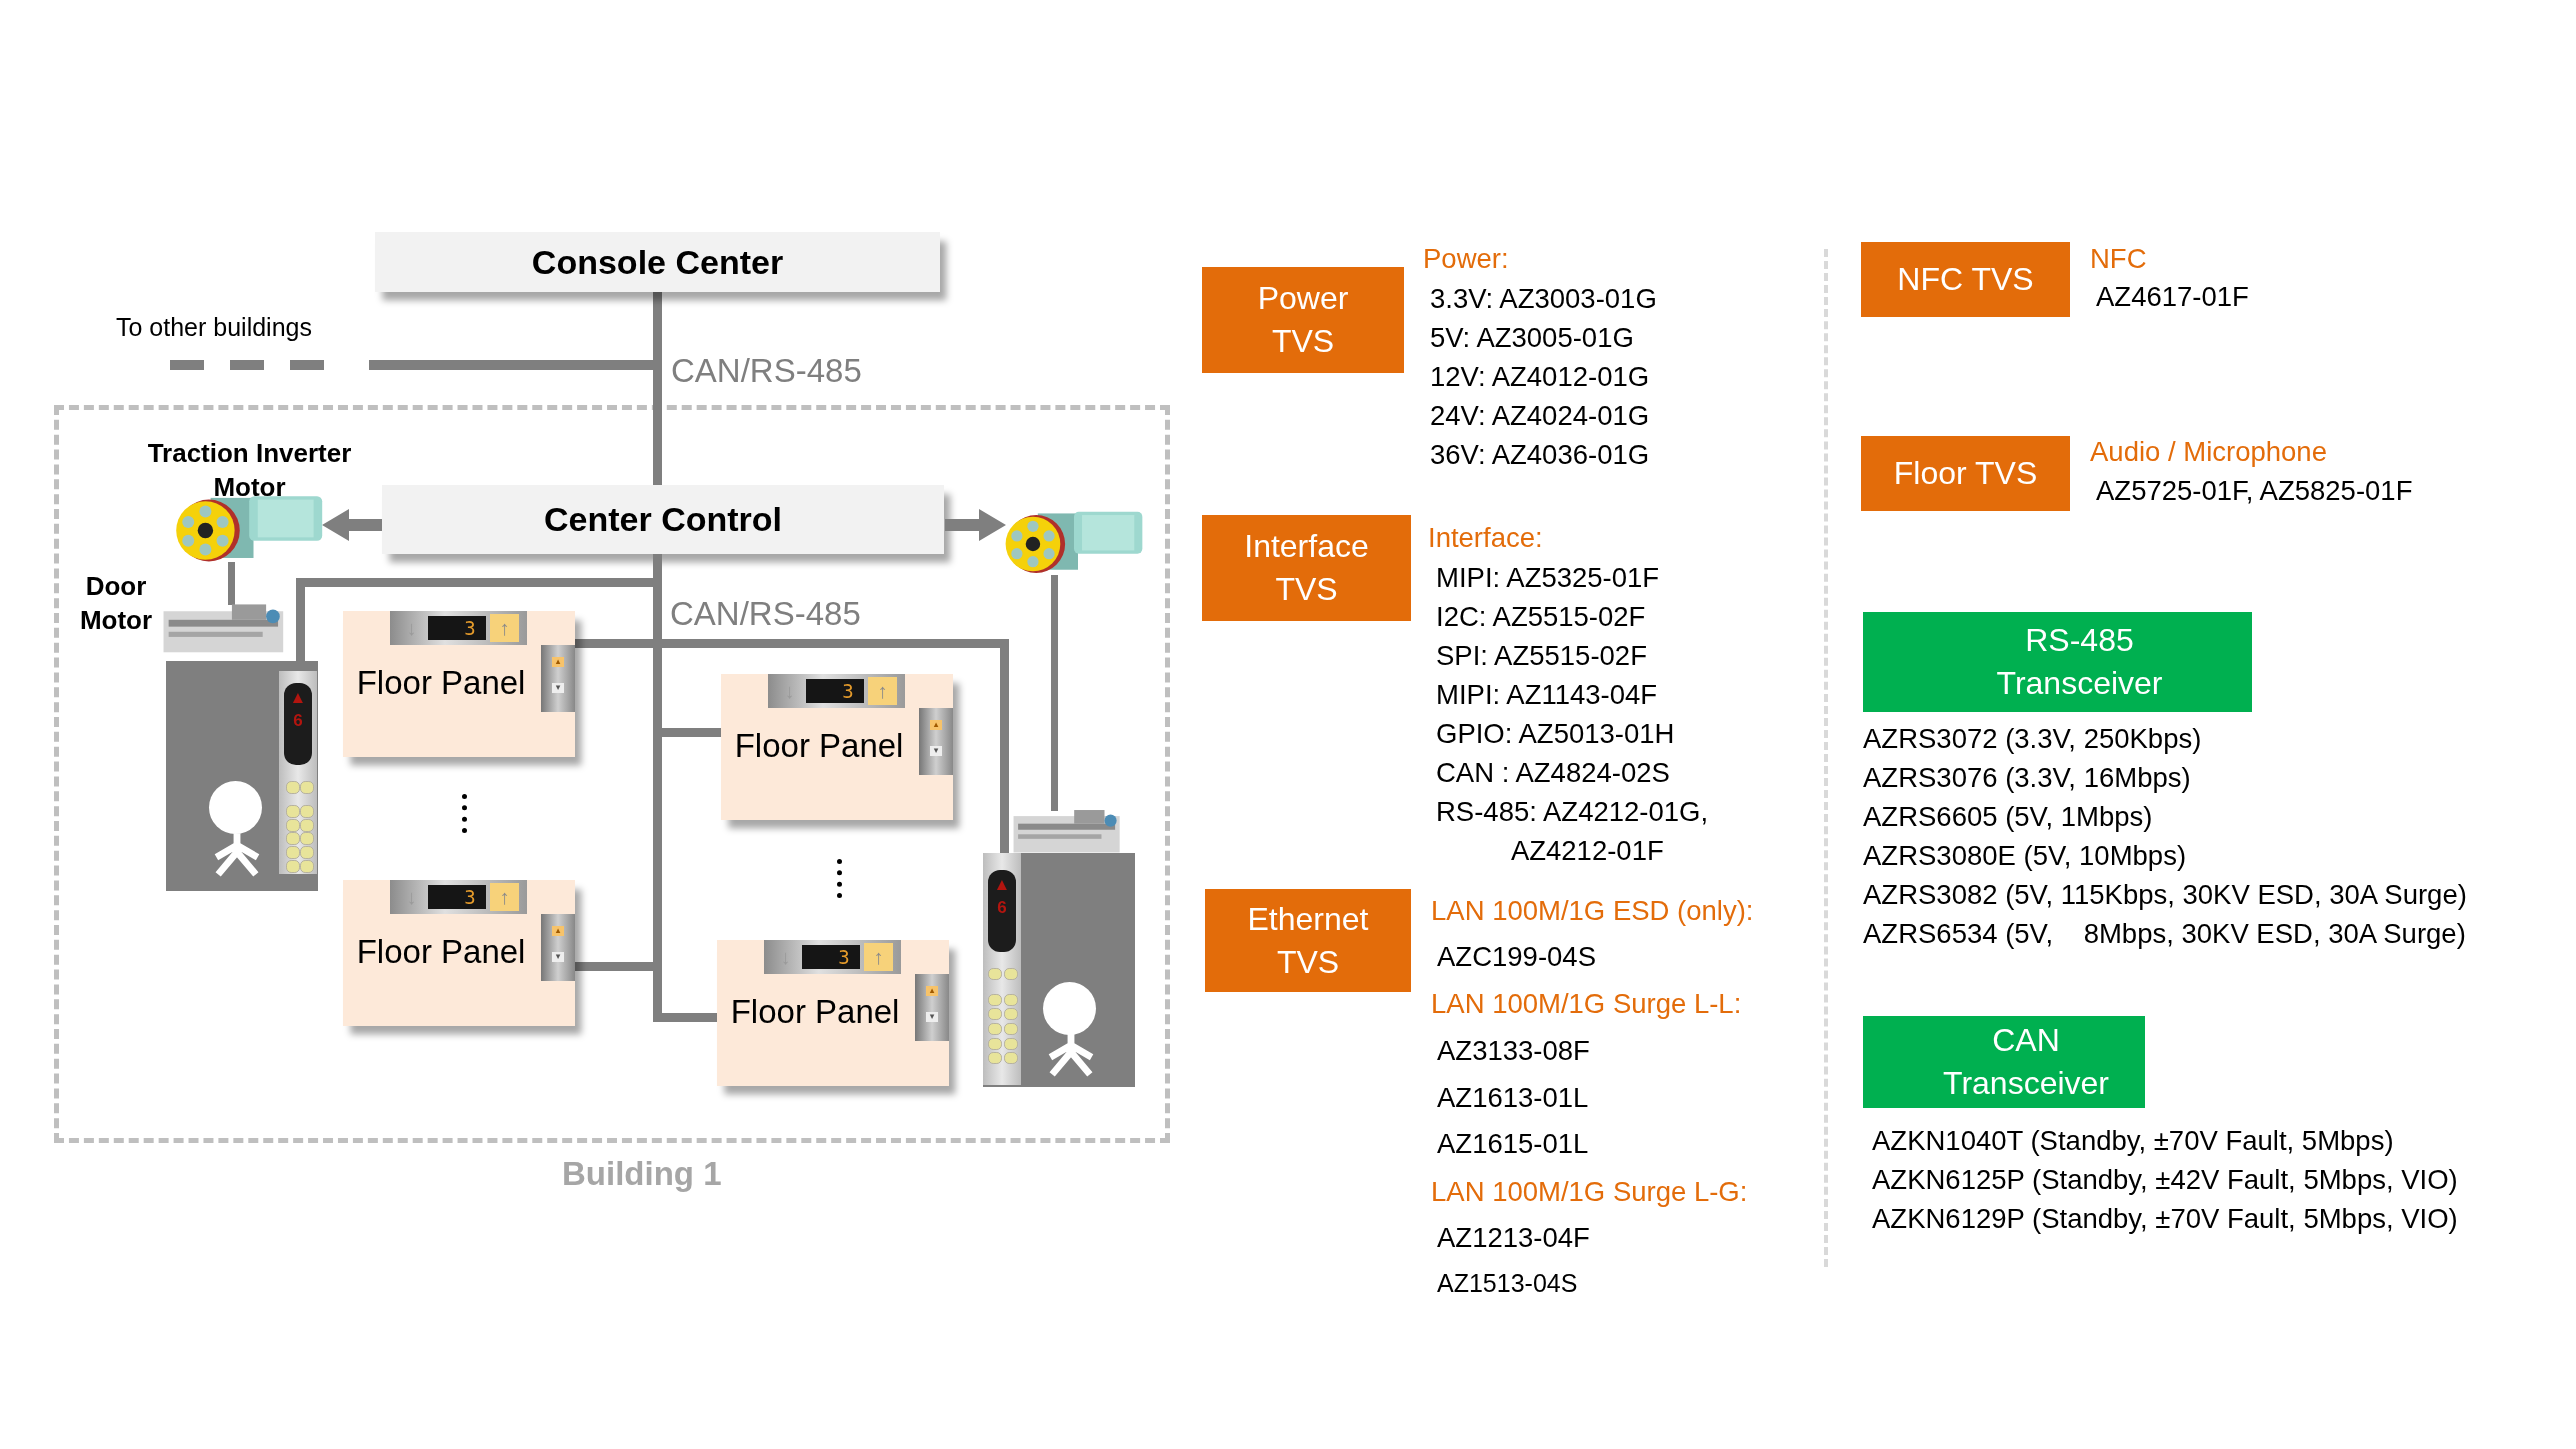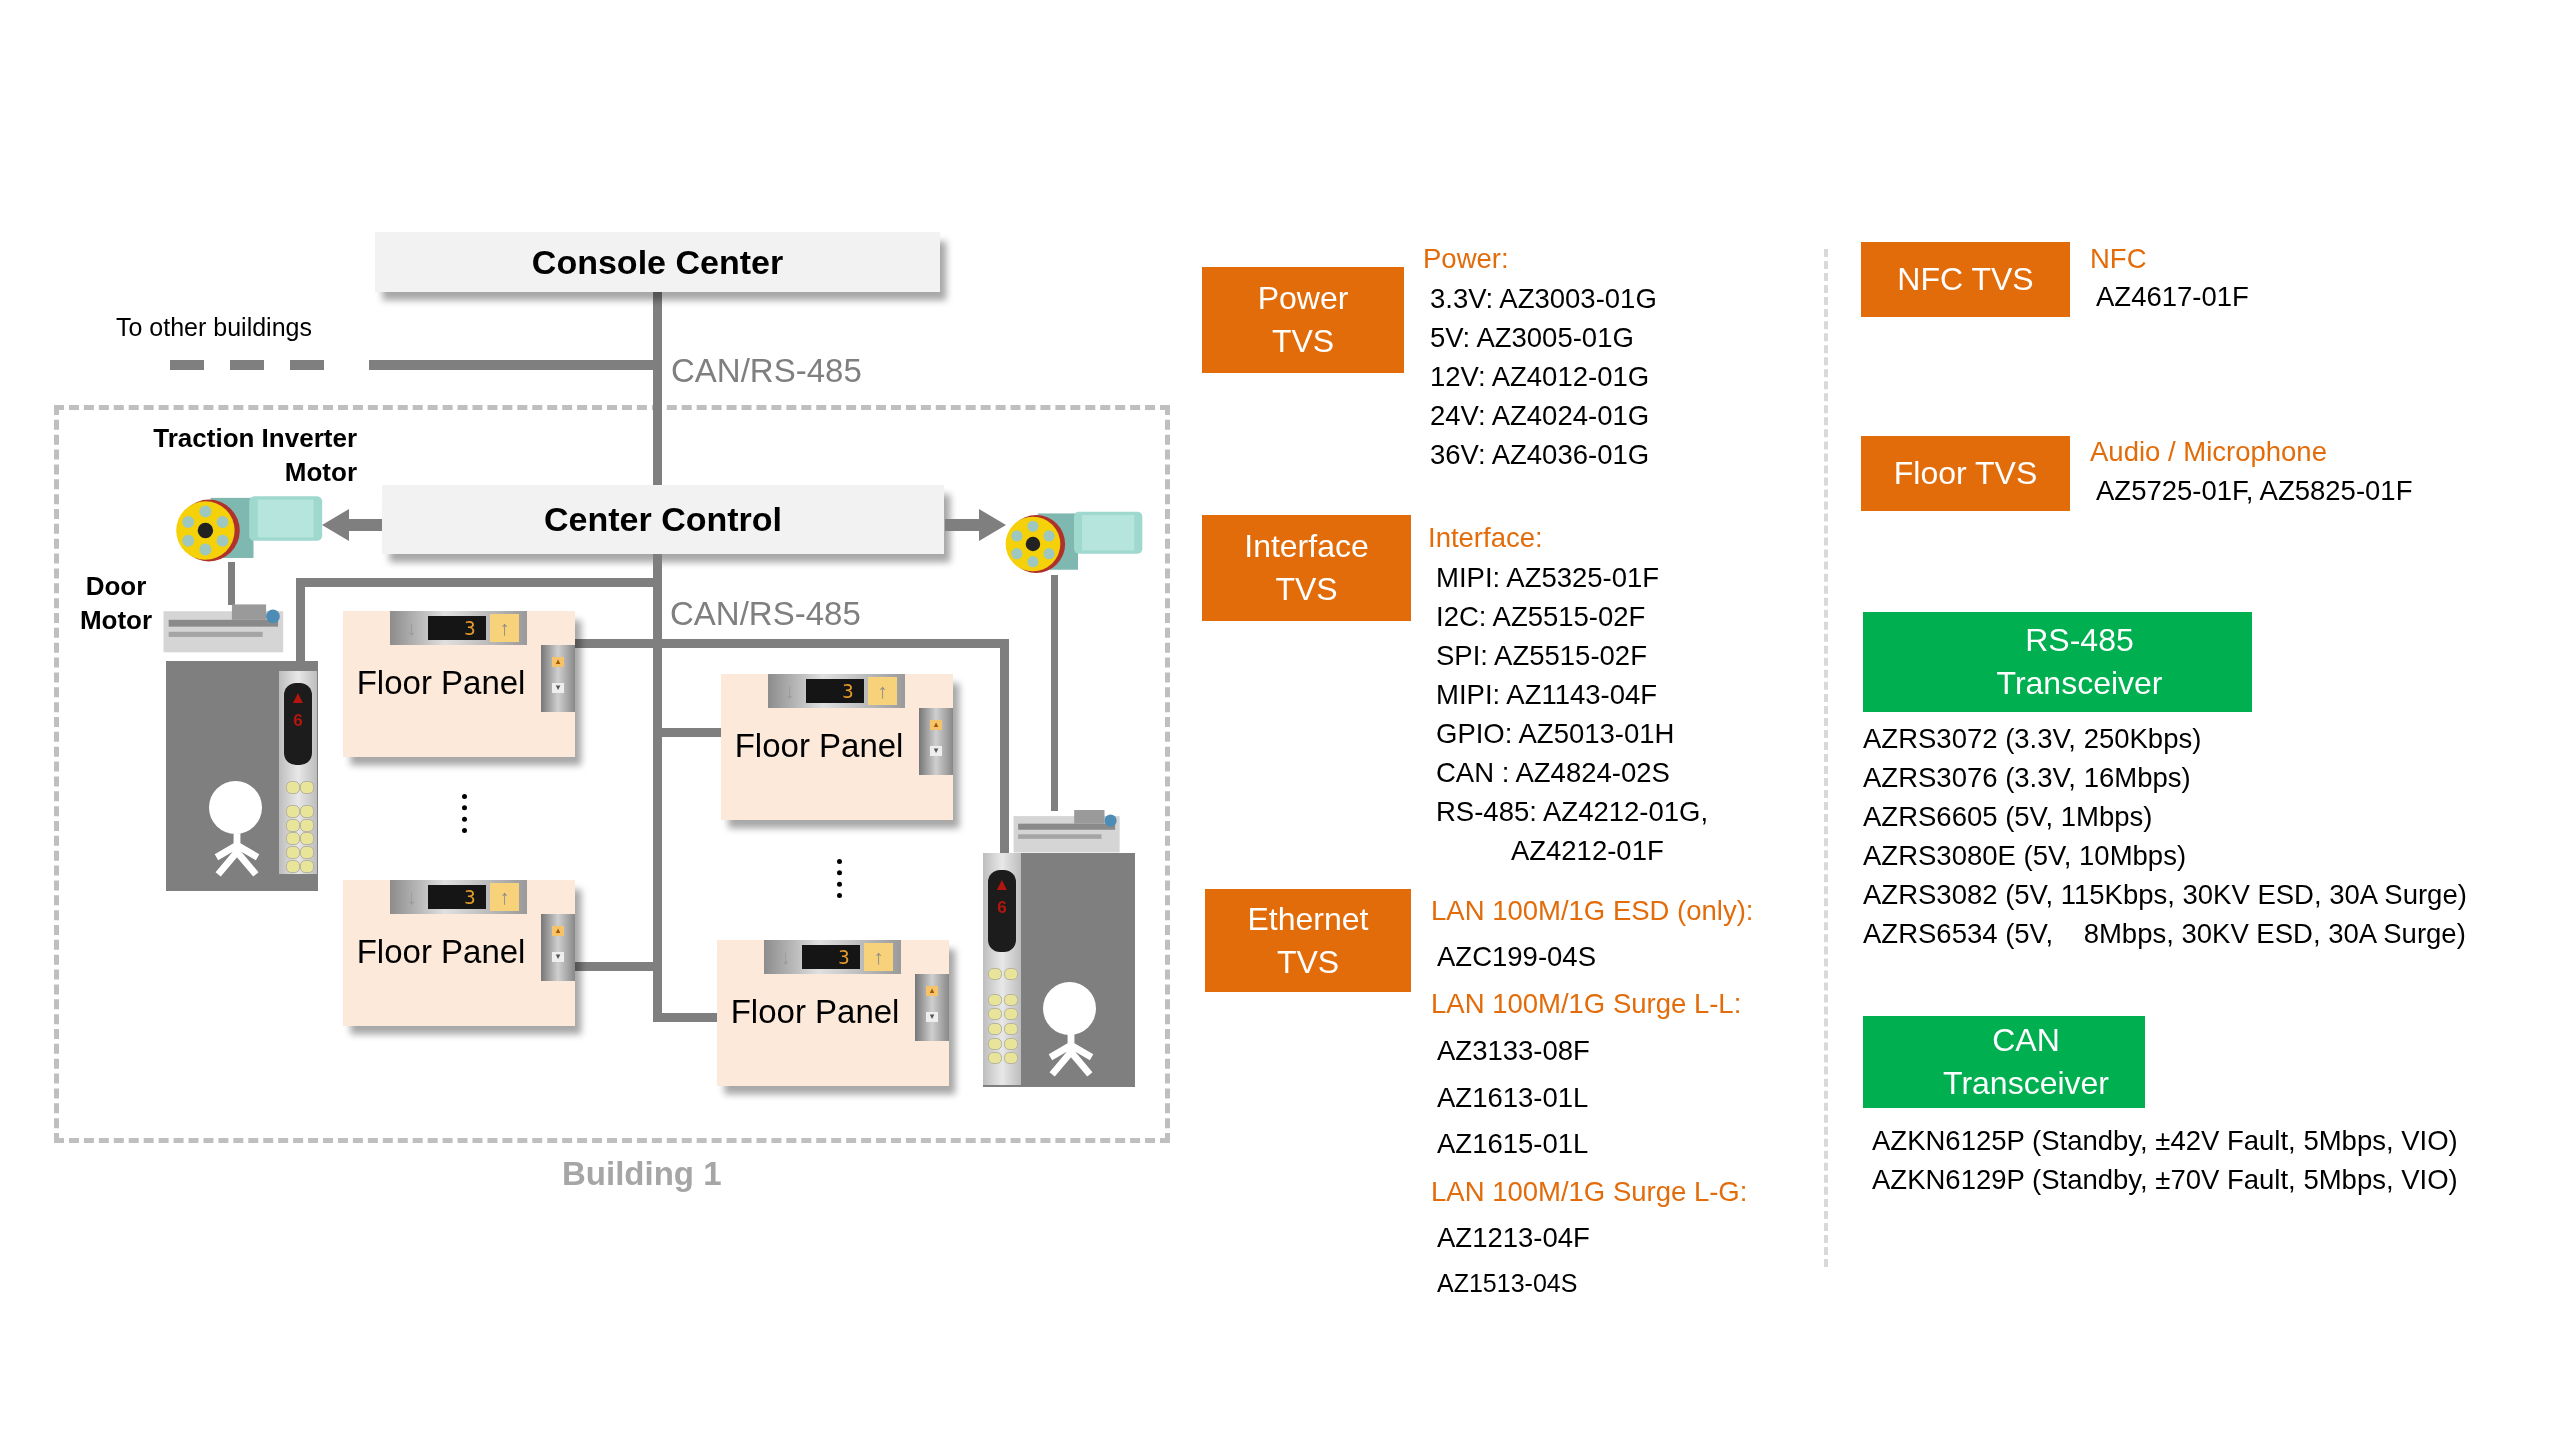--- a/index.html
+++ b/index.html
@@ -71,21 +71,21 @@
   <div class="line" style="left:575px;top:639px;width:434px;height:9.4px;"></div>
   <div class="line" style="left:1000px;top:639px;width:9.4px;height:215px;"></div>
   <div class="line" style="left:657px;top:728px;width:67px;height:9.4px;"></div>
   <div class="line" style="left:575px;top:962px;width:82px;height:9.4px;"></div>
   <div class="line" style="left:653px;top:1013px;width:69px;height:9.4px;"></div>
   <div class="bus-label" style="left:670px;top:595px;">CAN/RS-485</div>
 
   <div class="line" style="left:228px;top:562px;width:6.9px;height:43px;"></div>
   <div class="line" style="left:1051px;top:575px;width:6.9px;height:236px;"></div>
 
-  <div class="black-label" style="left:142px;top:421px;width:215px;text-align:right;">
+  <div class="black-label" style="left:142px;top:436px;width:215px;">
     <div>Traction Inverter</div>
     <div>Motor</div>
   </div>
   <div class="black-label" style="left:69px;top:569px;width:94px;">
     <div>Door</div>
     <div>Motor</div>
   </div>
 
   <svg class="motor" style="left:176px;top:491px;" width="155" height="79" viewBox="0 0 180 92">
     <rect x="40" y="8" width="50" height="70" fill="#7fb8b0"></rect>
@@ -317,17 +317,18 @@
     <li>AZRS6534 (5V,    8Mbps, 30KV ESD, 30A Surge)</li>
   </ul>
 
   <div class="trx-box" style="left:1863px;top:1016px;width:238px;height:92px;">
     <div>
         <div>CAN</div>
         <div>Transceiver</div>
       </div>
   </div>
   <ul class="part-list" style="left:1872px;top:1121px;">
+    <li>AZKN1040T (Standby, ±70V Fault, 5Mbps)</li>
     <li>AZKN6125P (Standby, ±42V Fault, 5Mbps, VIO)</li>
     <li>AZKN6129P (Standby, ±70V Fault, 5Mbps, VIO)</li>
   </ul>
 </div>
 
 
 </body></html>

